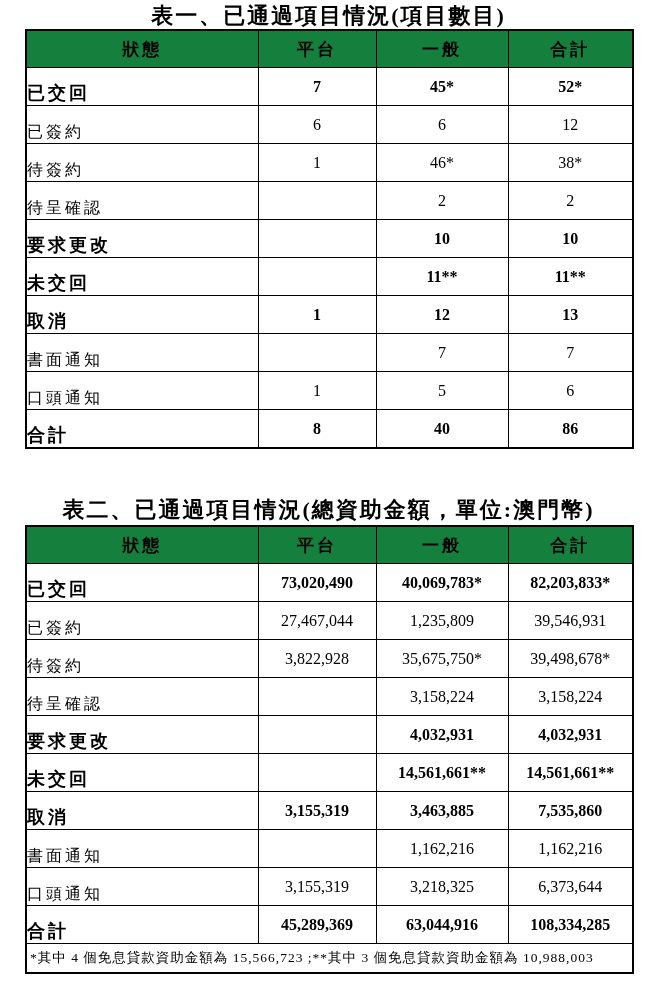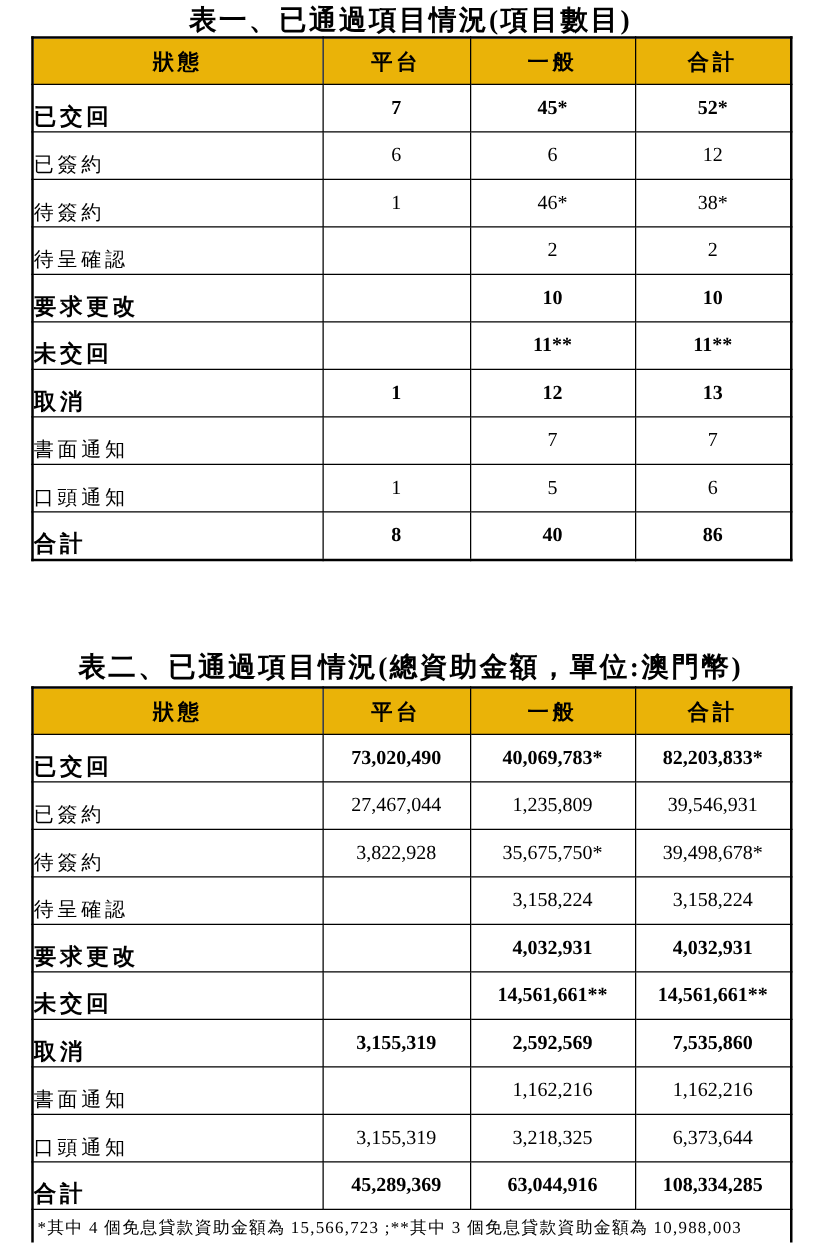--- a/index.html
+++ b/index.html
@@ -23,37 +23,37 @@
     width: 607px;
     margin-left: 25px;
     text-align: center;
     font-weight: bold;
     font-size: 22px;
     letter-spacing: 2px;
     line-height: 21px;
     white-space: nowrap;
   }
   .title-1 { padding-top: 5px; }
-  .title-2 { padding-top: 74px; margin-bottom: 5px; }
+  .title-2 { padding-top: 50px; margin-bottom: 5px; }
   table.grid {
     border-collapse: collapse;
     table-layout: fixed;
     margin-left: 25px;
     margin-top: 3px;
     width: 607px;
   }
   table.grid td, table.grid th {
     border: 1.5px solid #000000;
     padding: 0;
     overflow: hidden;
   }
   table.grid { border: 2.5px solid #000000; }
   tr.hdr th {
     height: 36px;
-    background: #eab308;
+    background: #15803d;
     font-size: 17px;
     font-weight: bold;
     letter-spacing: 3px;
     text-align: center;
     vertical-align: middle;
   }
   tr.row td { height: 37px; }
   td.lbl {
     vertical-align: bottom;
     font-size: 18px;
@@ -217,21 +217,21 @@
         </tr>
         <tr class="row bold">
           <td class="lbl main">未交回</td>
           <td class="val"></td>
           <td class="val">14,561,661**</td>
           <td class="val">14,561,661**</td>
         </tr>
         <tr class="row bold">
           <td class="lbl main">取消</td>
           <td class="val">3,155,319</td>
-          <td class="val">2,592,569</td>
+          <td class="val">3,463,885</td>
           <td class="val">7,535,860</td>
         </tr>
         <tr class="row">
           <td class="lbl sub">書面通知</td>
           <td class="val"></td>
           <td class="val">1,162,216</td>
           <td class="val">1,162,216</td>
         </tr>
         <tr class="row">
           <td class="lbl sub">口頭通知</td>

